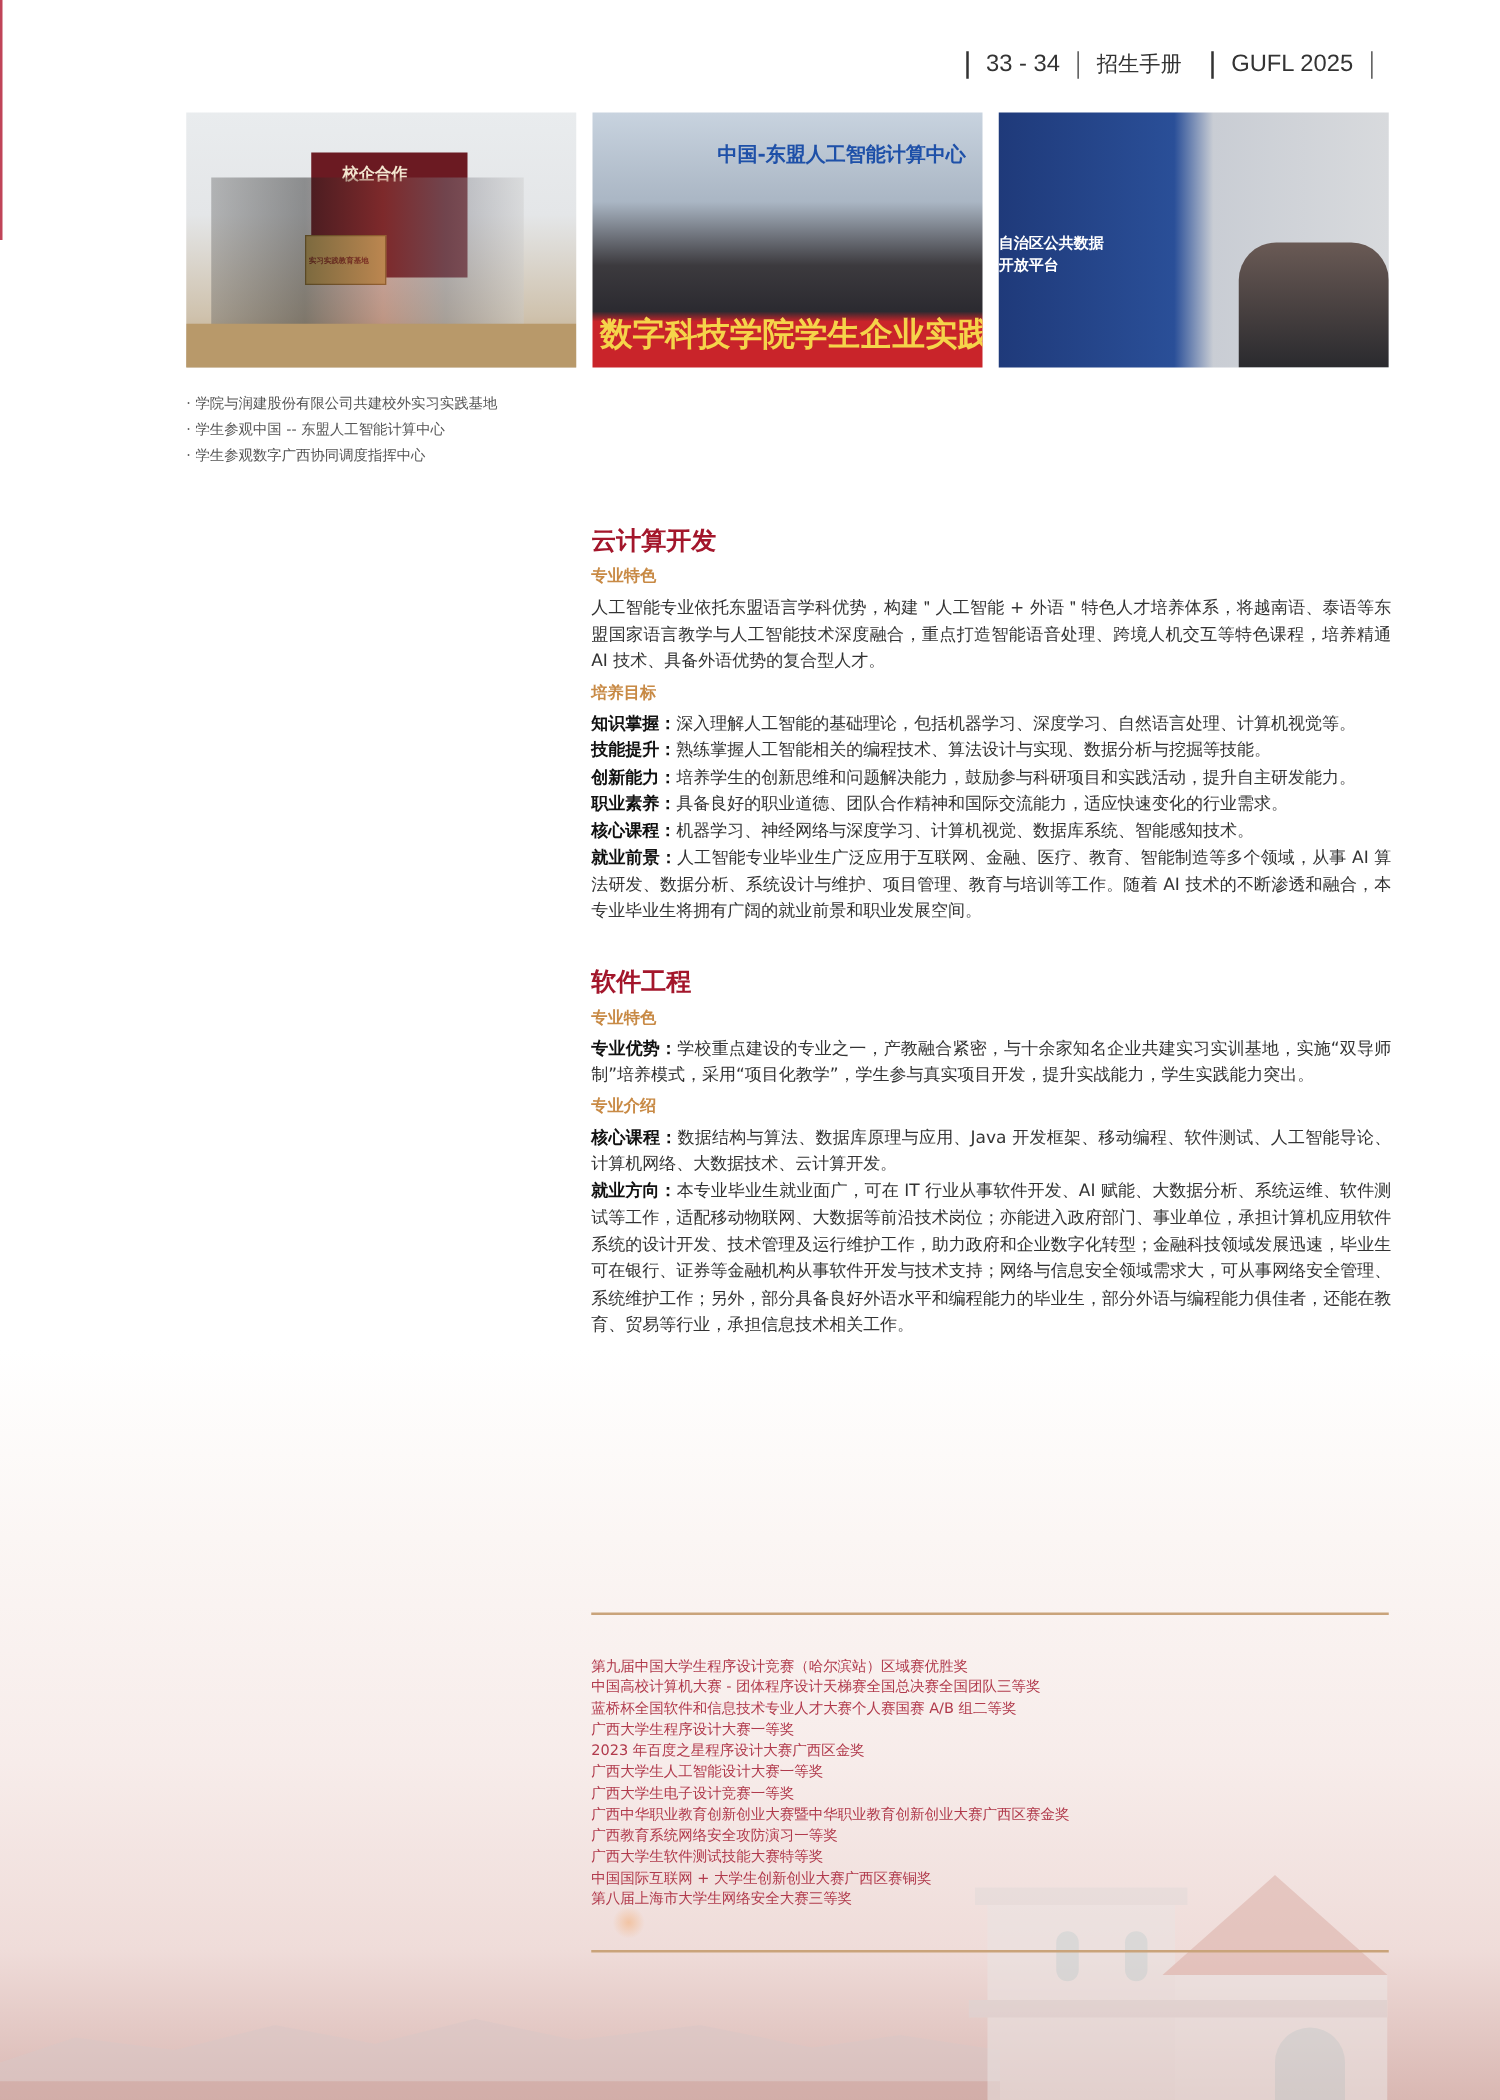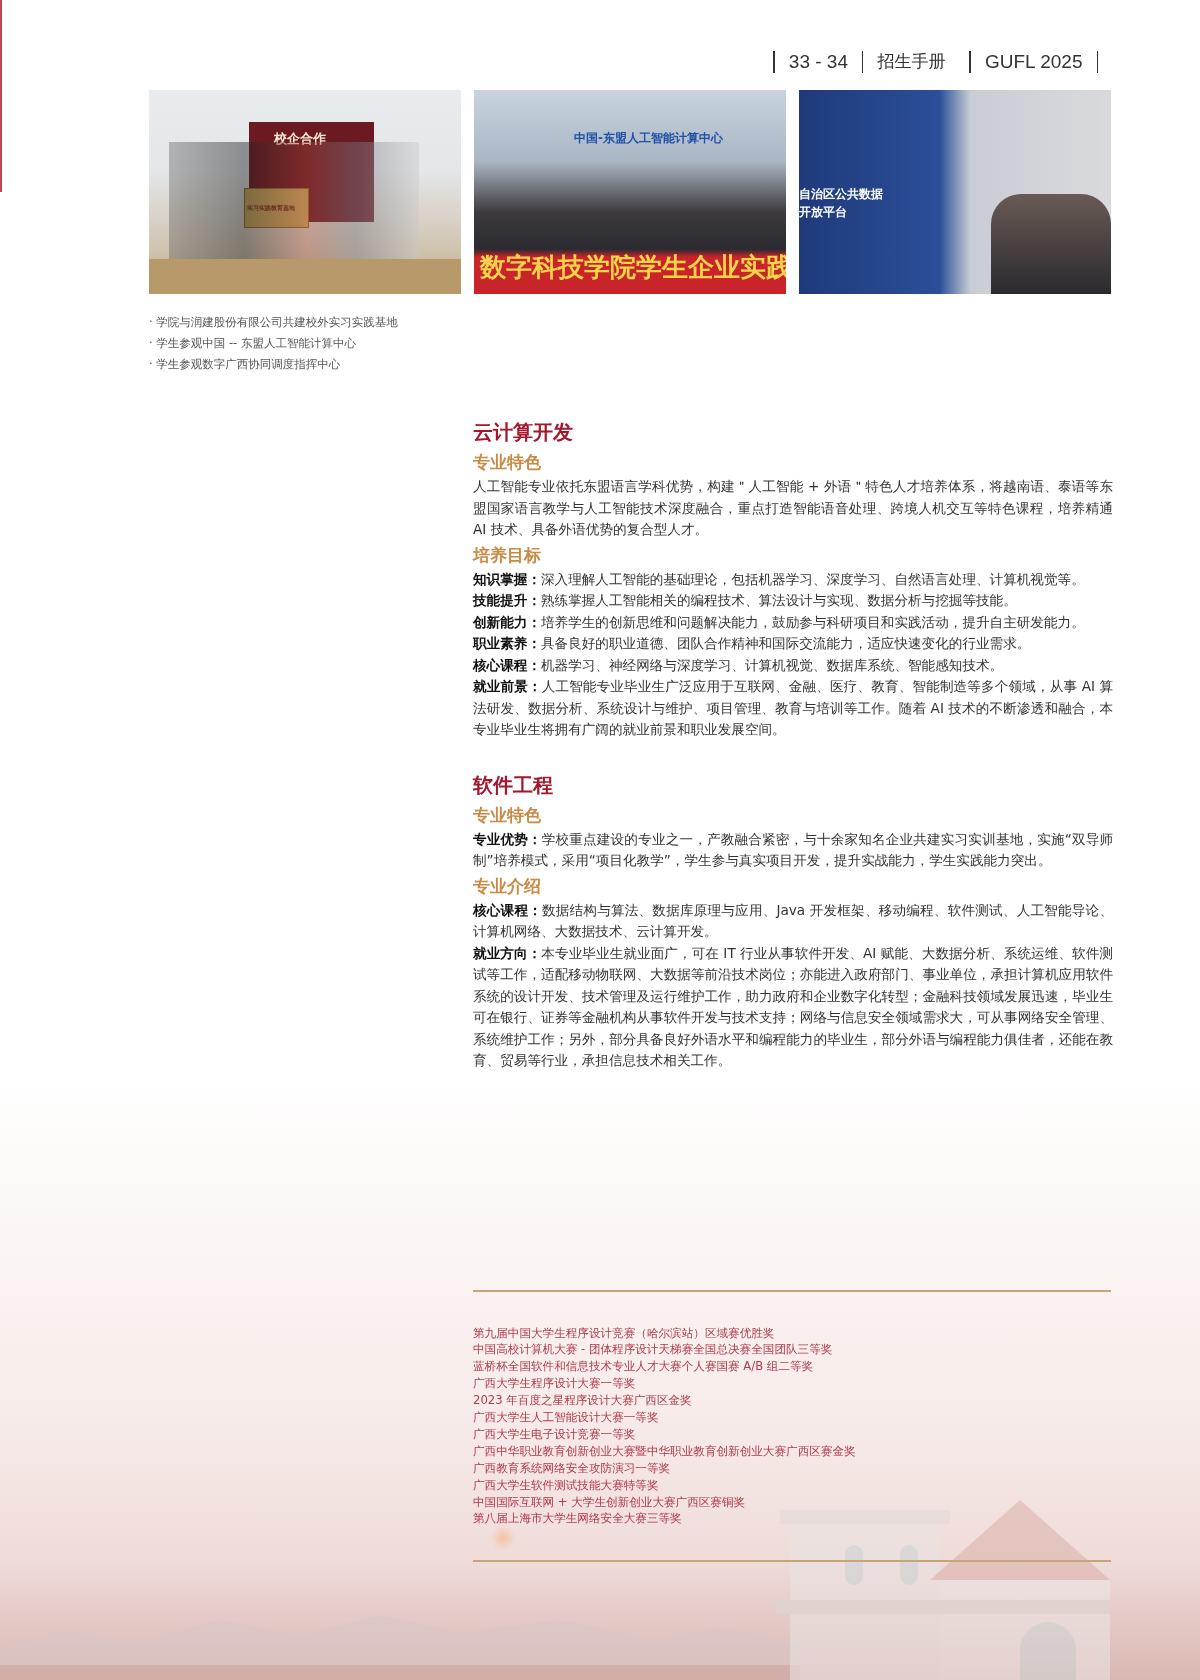--- a/index.html
+++ b/index.html
@@ -24,21 +24,21 @@
     position: absolute; left: 0; top: 1590px; width: 800px; height: 90px; z-index: 0; opacity: .5;
   }
   .sun {
     position: absolute; left: 490px; top: 1525px; width: 26px; height: 26px; border-radius: 50%;
     background: radial-gradient(circle, #f2c4a4 0%, rgba(242,196,164,0) 70%); z-index: 0;
   }
   .edge-bar {
     position: absolute; left: 0; top: 0; width: 2px; height: 192px; background: #c04458; z-index: 2;
   }
   .header {
-    position: absolute; top: 50px; right: 88px; display: flex; align-items: center; gap: 0;
+    position: absolute; top: 40px; right: 88px; display: flex; align-items: center; gap: 0;
     font-size: 19px; color: #333; z-index: 2; font-family: "Liberation Sans", sans-serif;
   }
   .header .sep { width: 1.5px; height: 22px; background: #333; margin: 0 14px; }
   .header .title { font-weight: normal; font-size: 17px; }
   .photos {
     position: absolute; top: 90px; left: 149px; width: 962px; height: 204px;
     display: flex; gap: 13px; z-index: 2;
   }
   .photo { flex: 1; height: 100%; position: relative; overflow: hidden; }
   .photo1 { background: linear-gradient(180deg, #e9ecee 0%, #e4e6e8 40%, #cfc2ad 80%, #b8a07a 100%); }
@@ -49,21 +49,21 @@
   }
   .captions {
     position: absolute; top: 312px; left: 149px; z-index: 2;
     font-size: 11.5px; color: #555; line-height: 21px;
   }
   .content {
     position: absolute; left: 473px; top: 418px; width: 640px; z-index: 2;
     font-size: 13.6px; line-height: 21.5px; color: #333;
   }
   .major-title { color: #a3162b; font-size: 20px; font-weight: bold; margin-bottom: 4px; line-height: 28px; }
-  .sub-title { color: #c88a45; font-size: 17px; font-weight: bold; margin: 2px 0 2px; line-height: 24px; }
+  .sub-title { color: #c88a45; font-size: 13px; font-weight: bold; margin: 2px 0 2px; line-height: 24px; }
   .para { text-align: justify; }
   .para b { font-weight: bold; color: #111; }
   .section-gap { height: 30px; }
   .awards-wrap { position: absolute; left: 473px; top: 1290px; width: 638px; z-index: 2; }
   .rule { height: 1.5px; background: #c9a37a; width: 100%; }
   .awards { margin-top: 33px; margin-bottom: 33px; font-size: 11.6px; line-height: 16.9px; color: #b13a4c; }
 </style>
 </head>
 <body>
 
@@ -99,21 +99,21 @@
 <div class="photos">
   <div class="photo photo1">
     <div style="position:absolute;left:100px;top:32px;width:125px;height:100px;background:#6b1a22;"></div>
     <span class="photo-caption-in" style="left:125px;top:40px;color:#f3e6d0;font-size:13px;">校企合作</span>
     <div style="position:absolute;left:95px;top:98px;width:65px;height:40px;background:#c9a85a;border:1px solid #8a6b2a;"></div>
     <span class="photo-caption-in" style="left:98px;top:114px;color:#7a2a1a;font-size:6px;">实习实践教育基地</span>
     <div style="position:absolute;left:20px;top:52px;width:250px;height:120px;background:linear-gradient(90deg, rgba(80,80,80,.35), rgba(30,30,30,.45) 30%, rgba(160,70,60,.35) 55%, rgba(120,120,130,.45) 75%, rgba(200,200,200,.4));"></div>
     <div style="position:absolute;left:0;bottom:0;width:100%;height:35px;background:#b8996a;"></div>
   </div>
   <div class="photo photo2">
-    <span class="photo-caption-in" style="left:100px;top:40px;color:#1e50a8;font-size:12px;">中国-东盟人工智能计算中心</span>
+    <span class="photo-caption-in" style="left:100px;top:24px;color:#1e50a8;font-size:16px;">中国-东盟人工智能计算中心</span>
     <span class="photo-caption-in" style="left:6px;top:160px;color:#f5d44a;font-size:26px;white-space:nowrap;">数字科技学院学生企业实践</span>
   </div>
   <div class="photo photo3">
     <span class="photo-caption-in" style="left:0;top:95px;color:#fff;font-size:12px;width:95px;line-height:18px;">自治区公共数据开放平台</span>
     <div style="position:absolute;right:0;bottom:0;width:120px;height:100px;background:linear-gradient(180deg,#6a5a55,#2a2a2e);border-radius:30px 30px 0 0;"></div>
   </div>
 </div>
 
 <div class="captions">
   <div>· 学院与润建股份有限公司共建校外实习实践基地</div>

